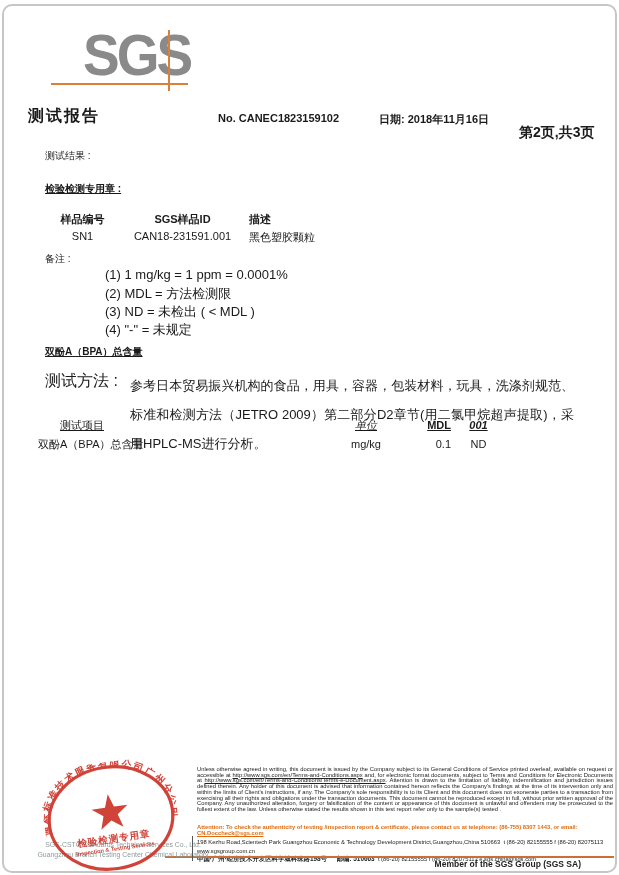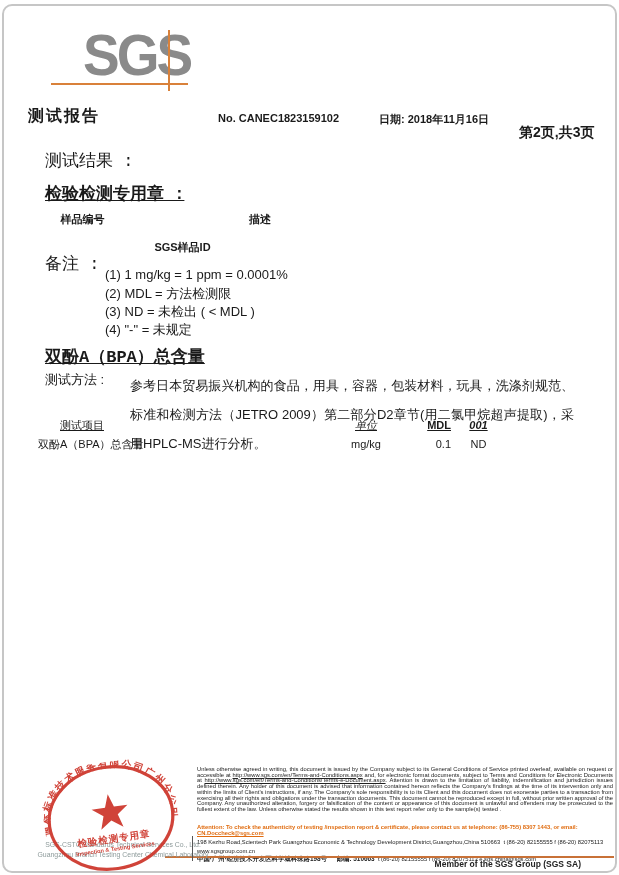--- a/index.html
+++ b/index.html
@@ -12,31 +12,31 @@
   
   .logo-text{position:absolute;left:83px;top:28px;font-size:55px;line-height:55px;font-weight:700;color:#8a8a8a;letter-spacing:-3px;transform:scaleY(1.04);}
   .logo-hline{position:absolute;left:51px;top:83px;width:137px;height:2px;background:#d9813a;}
   .logo-vline{position:absolute;left:168px;top:30px;width:2px;height:61px;background:#d9813a;}
   
   .t-title{position:absolute;left:28px;top:106px;font-size:16px;font-weight:700;letter-spacing:2px;}
   .t-no{position:absolute;left:218px;top:112px;font-size:11px;font-weight:700;}
   .t-date{position:absolute;left:379px;top:112px;font-size:11px;font-weight:700;}
   .t-page{position:absolute;left:519px;top:112px;font-size:14px;font-weight:700;margin-top:12px;}
   
-  .lbl{position:absolute;font-size:17px;font-family:Liberation Mono, monospace;}
+  .lbl{position:absolute;font-size:10px;}
   .bold{font-weight:700;}
   .u{text-decoration:underline;}
   .it{font-style:italic;}
   .st-row{position:absolute;left:45px;display:flex;font-size:11px;}
   .st-c1{width:75px;text-align:center;}
-  .st-c2{width:125px;text-align:center;margin-top:28px;}
+  .st-c2{width:125px;text-align:center;}
   .st-c3{flex:1;padding-left:4px;text-align:right;}
   .note{position:absolute;left:105px;font-size:13px;}
   .method-row{position:absolute;left:45px;top:371px;width:529px;display:flex;}
-  .method-label{width:85px;font-size:13px;}
+  .method-label{width:85px;font-size:16px;}
   .method-text{flex:1;font-size:13px;line-height:29px;text-align:justify;}
   .rt-row{position:absolute;left:38px;width:536px;display:flex;font-size:11px;align-items:baseline;}
   .rt-name{width:298px;}
   .rt-name.hdr{box-sizing:border-box;padding-left:22px;}
   .rt-unit{width:60px;text-align:center;}
   .rt-mdl{width:55px;text-align:right;}
   .rt-001{width:55px;text-align:center;}
   
   .stamp{position:absolute;left:44px;top:762px;width:134px;height:112px;transform:rotate(-8deg);opacity:.92;z-index:3;}
   .company{position:absolute;left:34px;top:840px;width:178px;text-align:center;font-size:6.9px;line-height:10px;color:#8d9a9a;z-index:2;}
@@ -64,20 +64,25 @@
   <div class="t-page">第2页,共3页</div>
 
   <div class="lbl" style="left:45px;top:149px;">测试结果 :</div>
 
   <div class="lbl bold u" style="left:45px;top:182px;">检验检测专用章 :</div>
 
   <div class="st-row bold" style="top:212px;">
     <div class="st-c1">样品编号</div>
     <div class="st-c2">SGS样品ID</div>
     <div class="st-c3">描述</div>
+  </div>
+  <div class="st-row" style="top:230px;">
+    <div class="st-c1">SN1</div>
+    <div class="st-c2">CAN18-231591.001</div>
+    <div class="st-c3">黑色塑胶颗粒</div>
   </div>
 
   <div class="lbl" style="left:45px;top:252px;">备注 :</div>
   <div class="note" style="top:267px;">(1) 1 mg/kg = 1 ppm = 0.0001%</div>
   <div class="note" style="top:285px;">(2) MDL = 方法检测限</div>
   <div class="note" style="top:303px;">(3) ND = 未检出 ( &lt; MDL )</div>
   <div class="note" style="top:321px;">(4) "-" = 未规定</div>
 
   <div class="lbl bold u" style="left:45px;top:345px;">双酚A（BPA）总含量</div>
 

